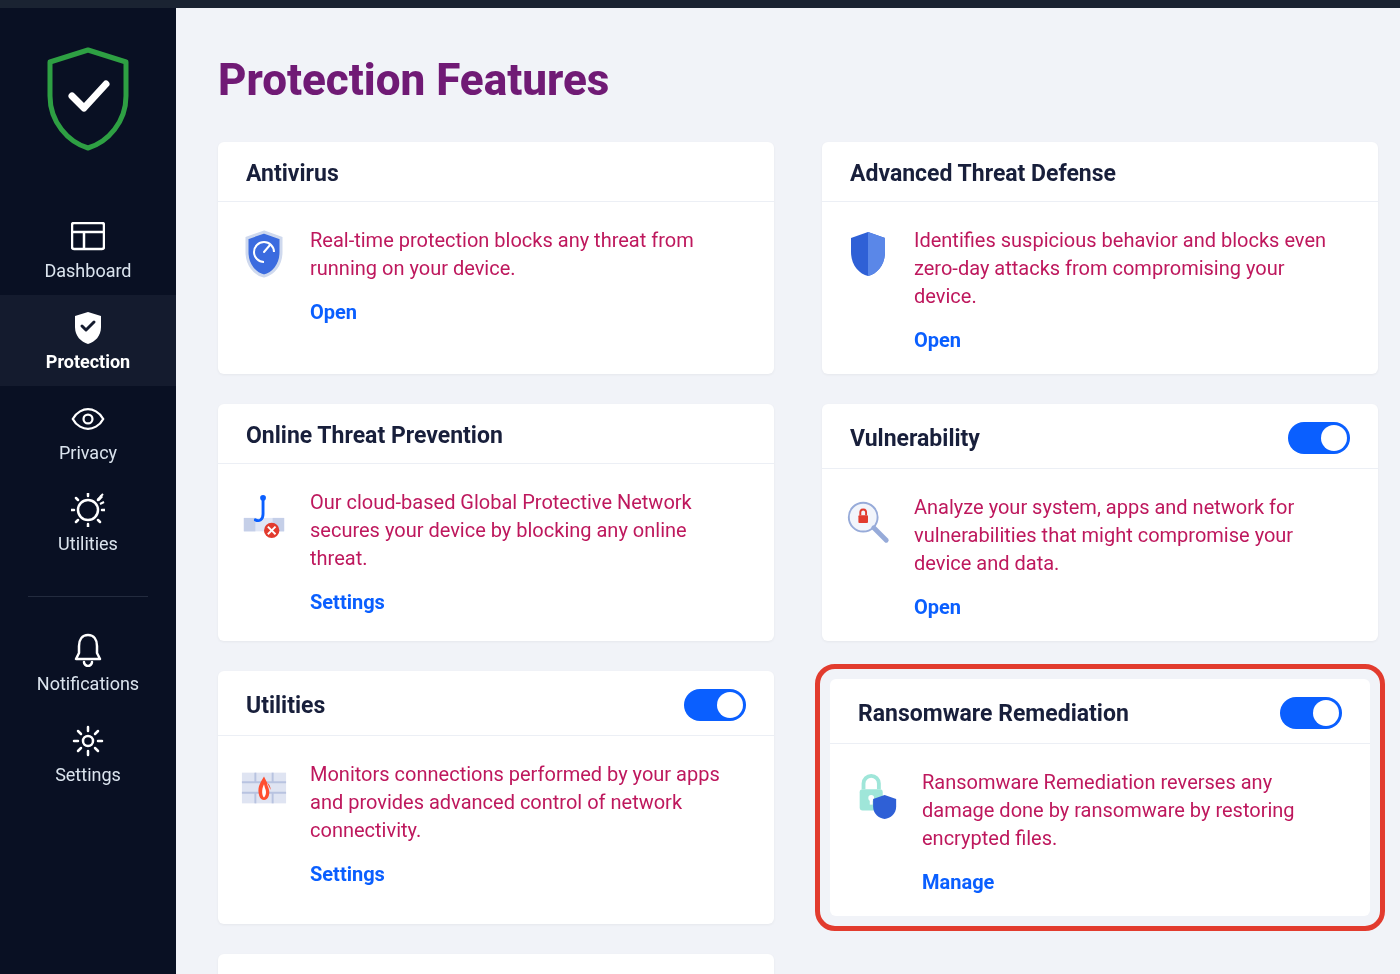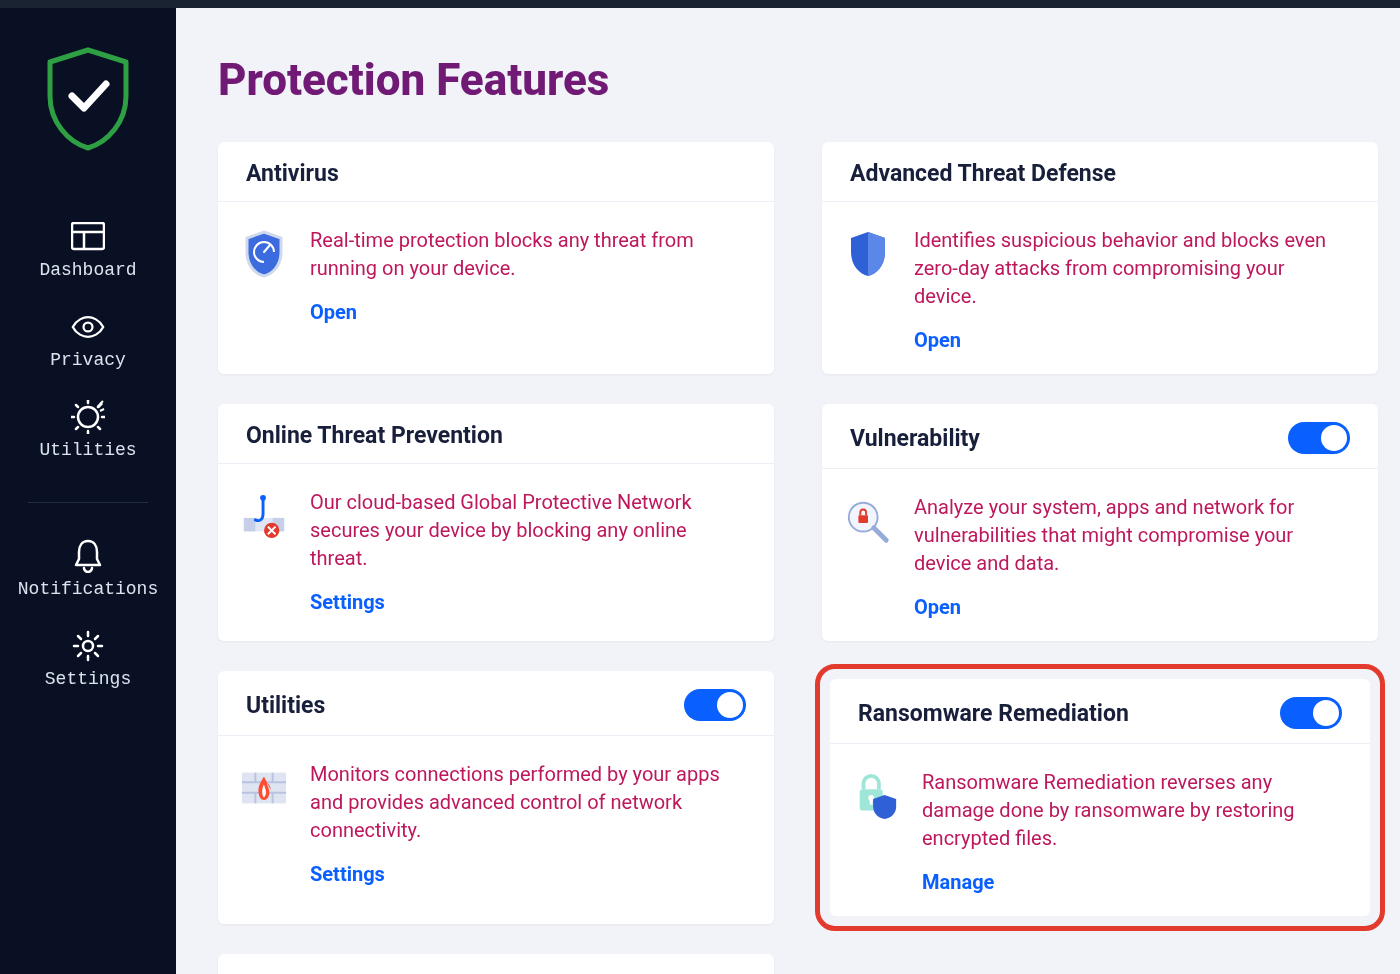--- a/index.html
+++ b/index.html
@@ -41,21 +41,20 @@
   }
   .nav-item {
     width: 100%;
     display: flex;
     flex-direction: column;
     align-items: center;
     padding: 16px 0 14px 0;
     color: #dbe4ee;
     font-size: 18px;
     cursor: pointer;
-    font-family: Liberation Mono, monospace;
   }
   .nav-item.active {
     background: #141b2e;
     color: #fff;
     font-weight: 700;
   }
   .nav-item .nav-icon {
     width: 34px;
     height: 34px;
     margin-bottom: 6px;
@@ -190,20 +189,29 @@
       <span class="nav-icon">
         <svg width="34" height="30" viewBox="0 0 34 30">
             <rect x="1" y="1" width="32" height="26" rx="2" fill="none" stroke="#fff" stroke-width="2.5"></rect>
             <line x1="1" y1="10" x2="33" y2="10" stroke="#fff" stroke-width="2.5"></line>
             <line x1="13" y1="10" x2="13" y2="27" stroke="#fff" stroke-width="2.5"></line>
           </svg>
       </span>
       <span>Dashboard</span>
     </div>
 
+    <div class="nav-item active">
+      <span class="nav-icon">
+        <svg width="30" height="34" viewBox="0 0 30 34">
+            <path d="M15 1 L28 5 V16 C28 25 22 31 15 33 C8 31 2 25 2 16 V5 Z" fill="#fff"></path>
+            <path d="M9 15 L13 19 L21 11" fill="none" stroke="#141b2e" stroke-width="3" stroke-linecap="round" stroke-linejoin="round"></path>
+          </svg>
+      </span>
+      <span>Protection</span>
+    </div>
 
     <div class="nav-item">
       <span class="nav-icon">
         <svg width="38" height="24" viewBox="0 0 38 24">
             <path d="M2 12 C6 4 14 1 19 1 C24 1 32 4 36 12 C32 20 24 23 19 23 C14 23 6 20 2 12 Z" fill="none" stroke="#fff" stroke-width="2.5"></path>
             <circle cx="19" cy="12" r="5" fill="none" stroke="#fff" stroke-width="2.5"></circle>
           </svg>
       </span>
       <span>Privacy</span>
     </div>

